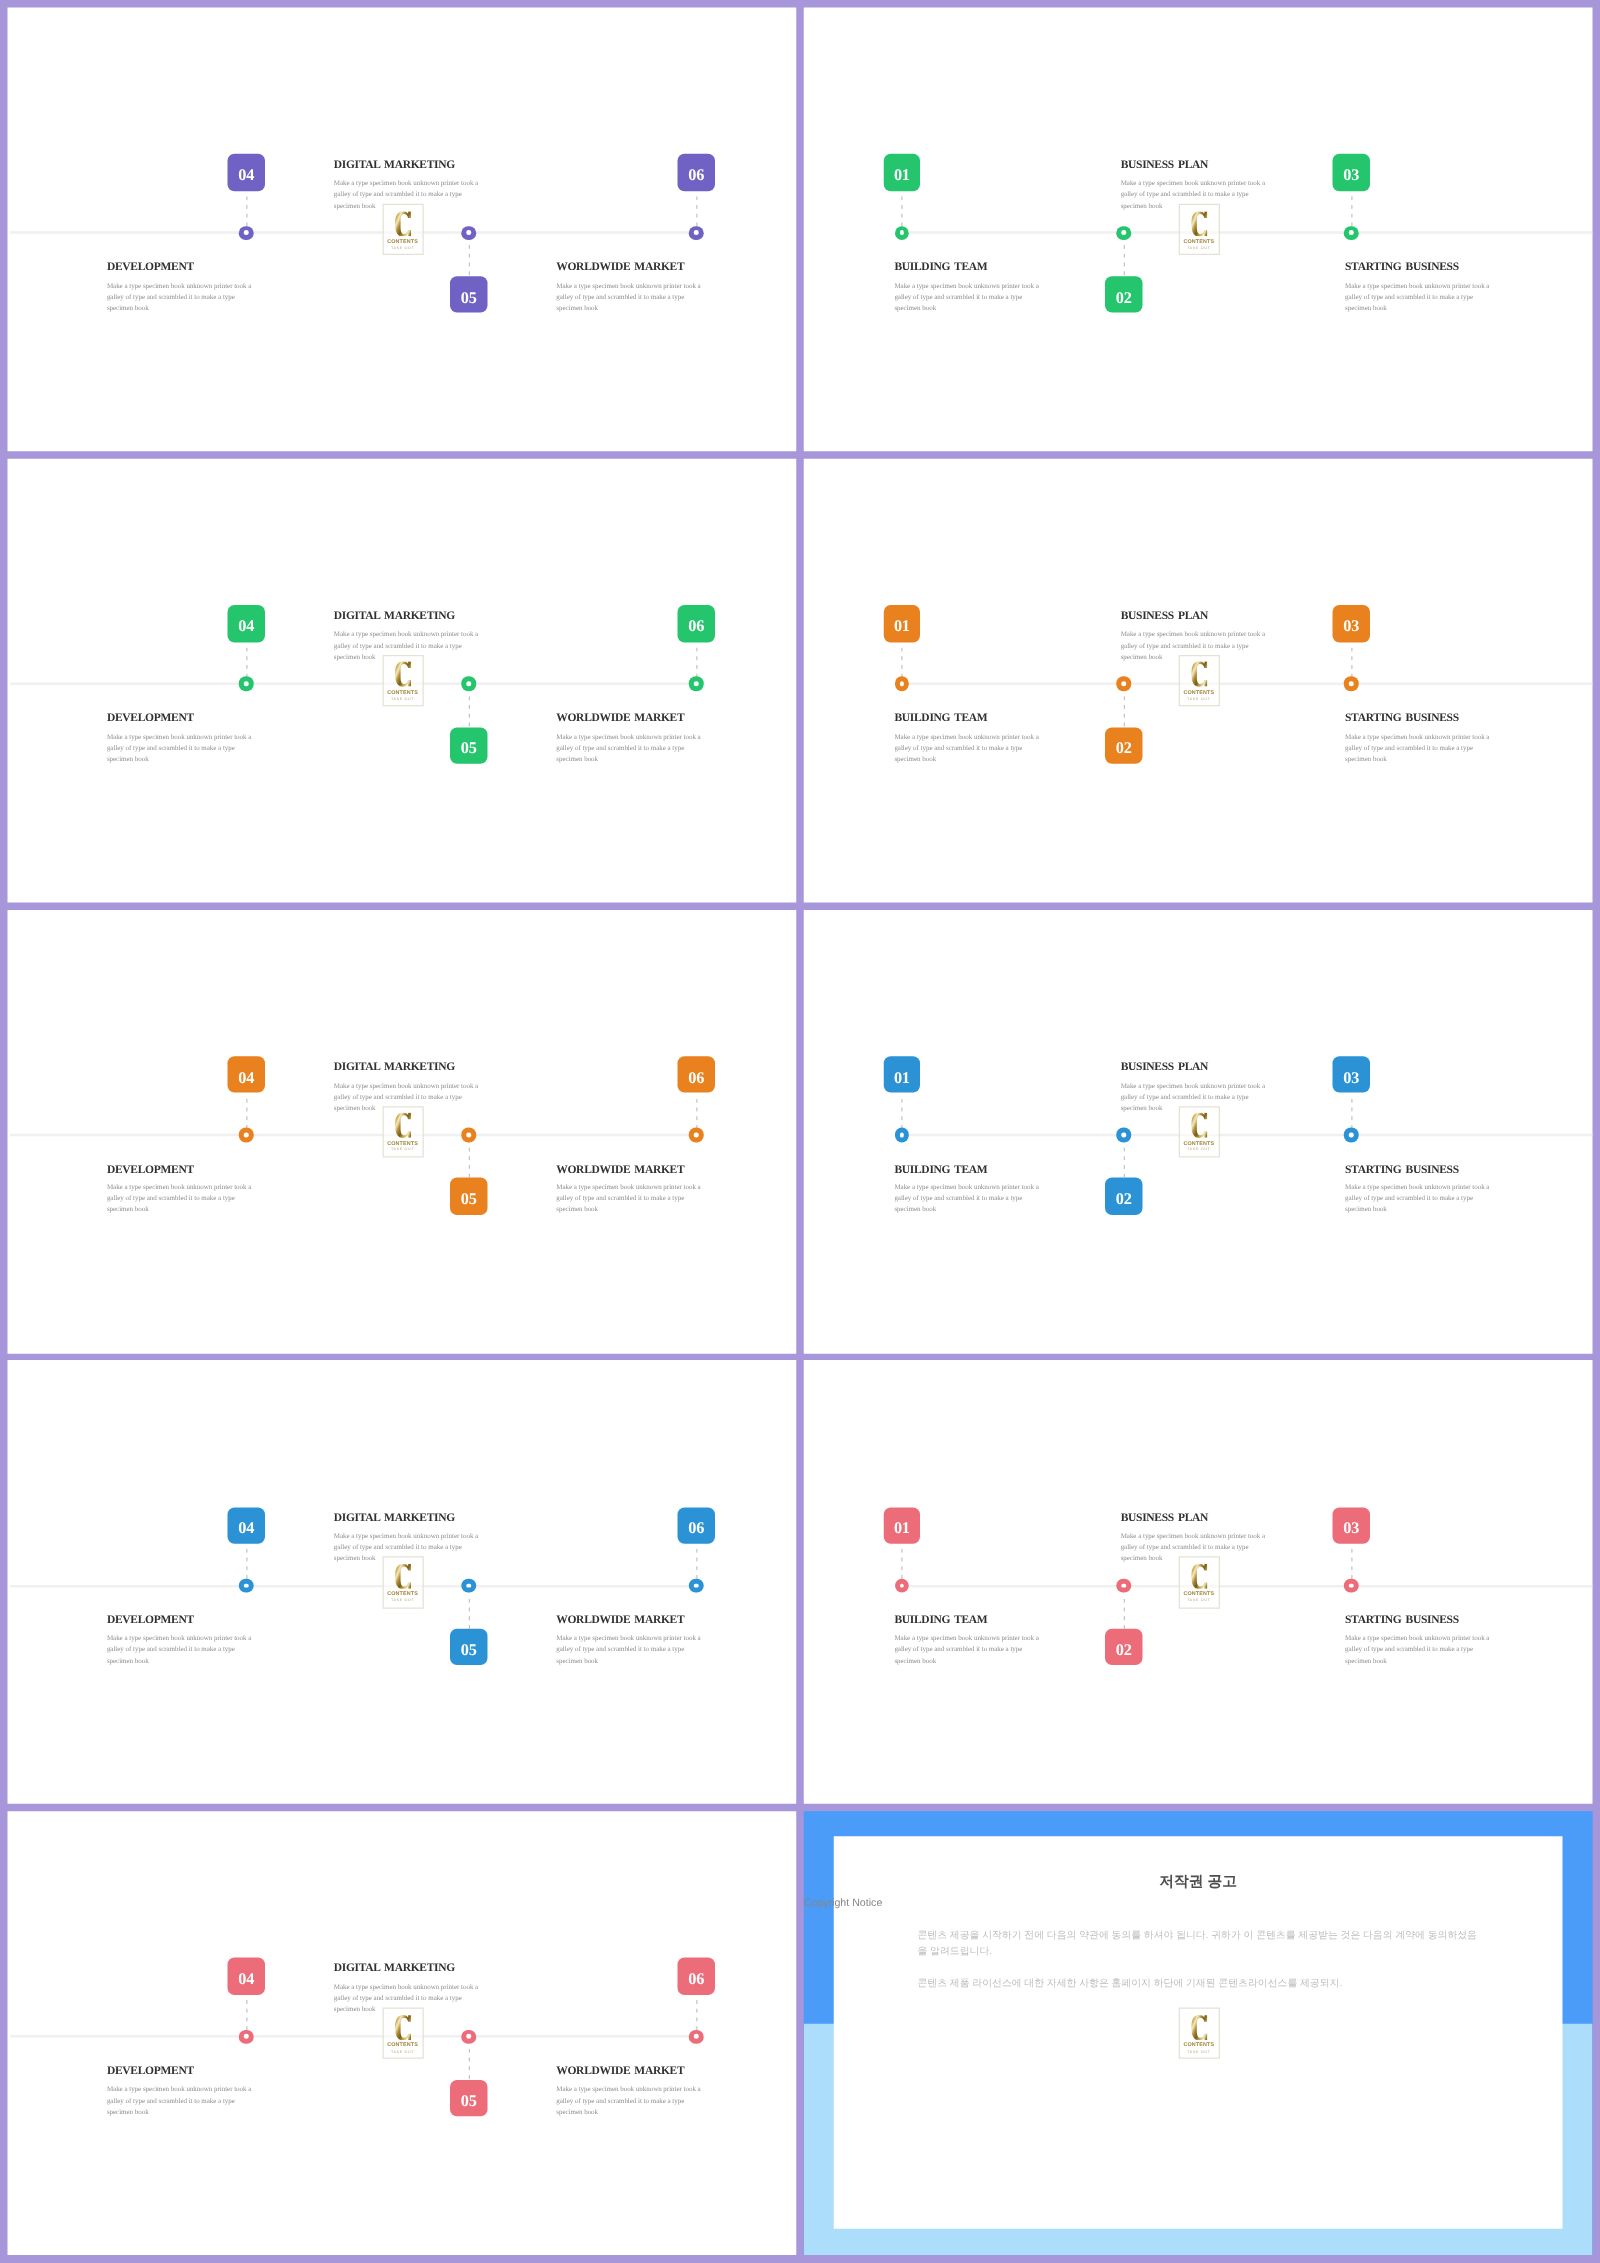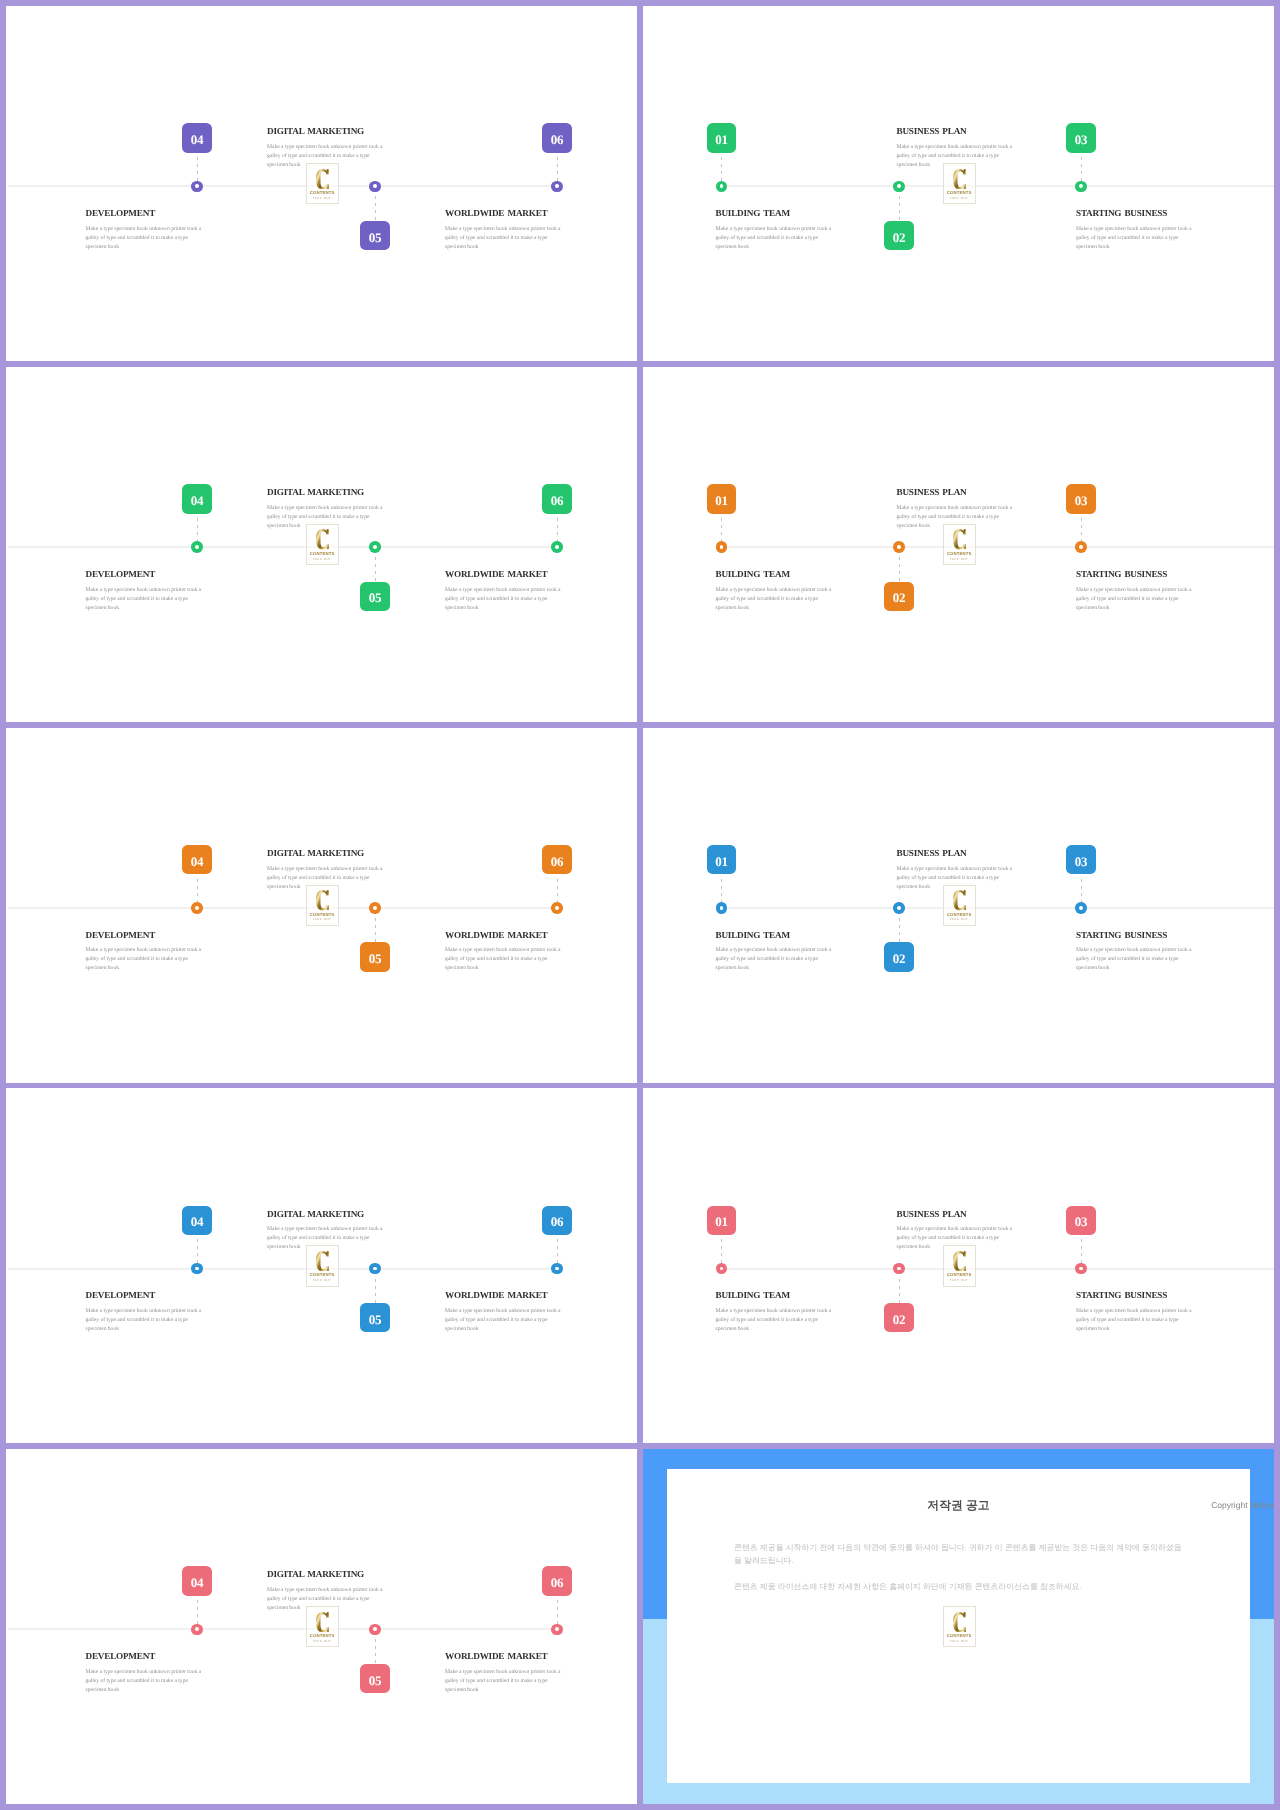--- a/index.html
+++ b/index.html
@@ -86,21 +86,21 @@
   .cslide .band-top{position:absolute;left:0;top:0;width:631px;height:170px;background:#4a9cf8;}
   .cslide .band-bottom{position:absolute;left:0;top:170px;width:631px;height:185px;background:#acdefb;}
   .cslide .card{
     position:absolute;left:24px;top:20px;width:583px;height:314px;background:#fff;
   }
   .cslide .ctitle{
     position:absolute;left:0;right:0;top:51px;text-align:center;
     font-family:"Liberation Sans",sans-serif;font-weight:700;font-size:11.8px;color:#4f4f4f;line-height:1;
   }
   .cslide .csub{
-    position:absolute;left:0;right:0;top:52px;text-align:right;
+    position:absolute;left:0;right:0;top:69px;text-align:left;
     font-family:"Liberation Sans",sans-serif;font-weight:400;font-size:8.5px;color:#868686;line-height:1;
   }
   .cslide .cbody{
     position:absolute;left:91px;top:91.5px;width:450px;
     font-family:"Liberation Sans",sans-serif;font-size:7.9px;line-height:13.2px;color:#bcbcbc;
   }
   .cslide .cbody p{margin:0 0 13.2px 0;}
   .cslide .cbody b{color:#9d9d9d;font-weight:700;}
   .cslide .wm{z-index:5;}
 </style>
@@ -510,21 +510,21 @@
   </div>
 </div>
 <div class="slide cslide" style="left:643.00px;top:1449.00px;">
   <div class="band-top" style="background: rgb(74, 156, 248);"></div>
   <div class="band-bottom" style="background: rgb(172, 222, 251);"></div>
   <div class="card"></div>
   <div class="ctitle">저작권 공고</div>
   <div class="csub">Copyright Notice</div>
   <div class="cbody">
     <p>콘텐츠 제공을 시작하기 전에 다음의 약관에 동의를 하셔야 됩니다. 귀하가 이 콘텐츠를 제공받는 것은 다음의 계약에 동의하셨음을 알려드립니다.</p>
-    <p>콘텐츠 제품 라이선스에 대한 자세한 사항은 홈페이지 하단에 기재된 콘텐츠라이선스를 참조하세요.</p>
+    <p>콘텐츠 제품 라이선스에 대한 자세한 사항은 홈페이지 하단에 기재된 콘텐츠라이선스를 제공되지.</p>
   </div>
   <div class="wm" style="left:299.5px;top:157.1px;">
     <svg viewBox="54 74 178 272" preserveAspectRatio="none">
           <path fill="url(#goldgrad)" d="M232 78L232 146L200 146C194 117 177 103 153 103C127 103 116 126 116 178L116 242C116 294 127 317 153 317C177 317 194 303 200 274L232 274L232 342L200 342L200 320C185 338 167 346 144 346C90 346 54 303 54 210C54 117 90 74 144 74C167 74 185 82 200 100L200 78Z"></path>
         </svg>
     <div class="wm-name">CONTENTS</div>
     <div class="wm-tag">TAKE OUT</div>
   </div>
 </div>
 </div>

